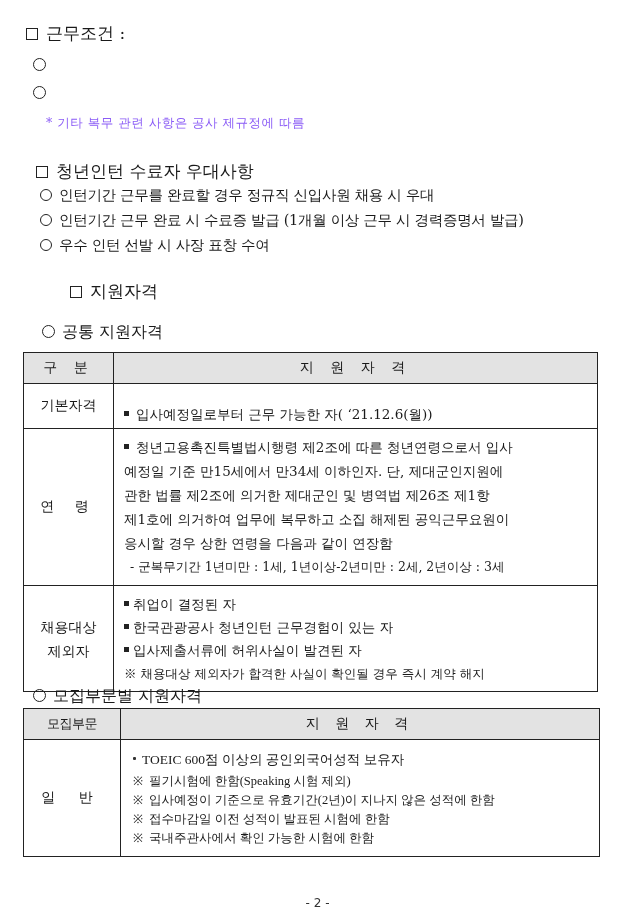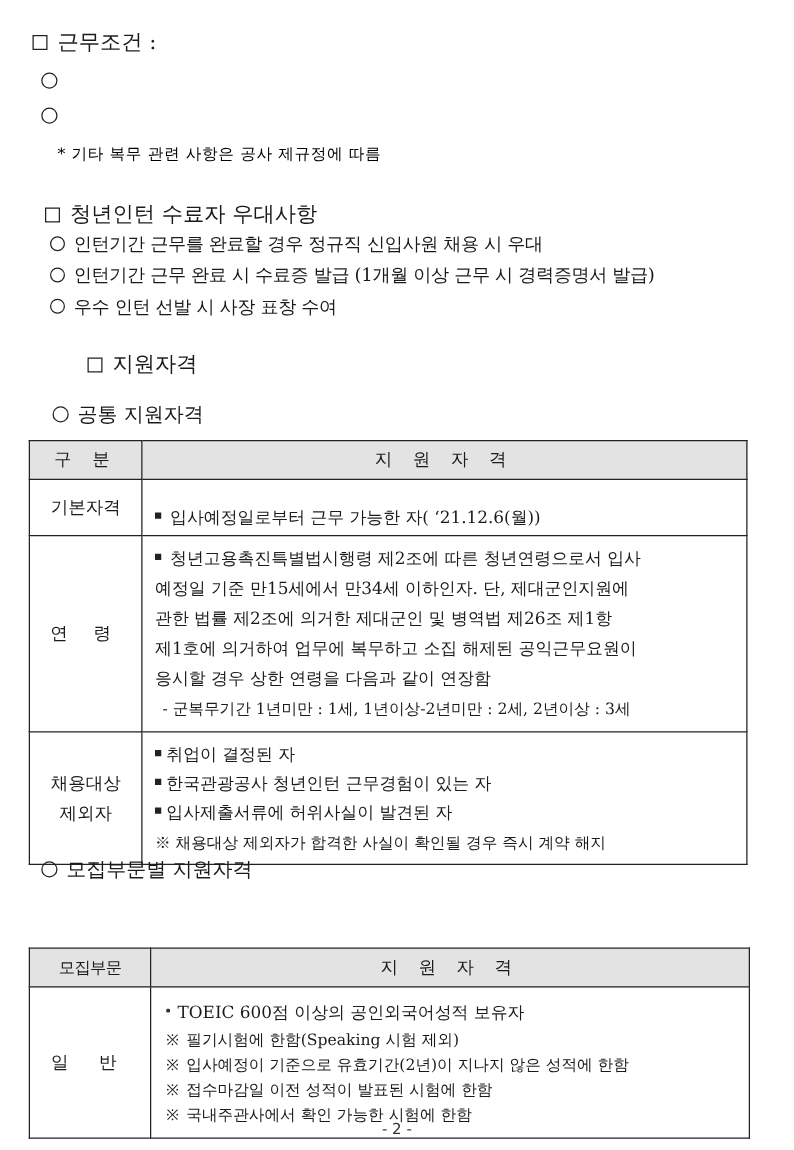--- a/index.html
+++ b/index.html
@@ -4,21 +4,21 @@
 <style>
   html, body { margin:0; padding:0; background:#ffffff; }
   body {
     width:635px; height:920px; position:relative; overflow:hidden;
     font-family: "DejaVu Serif", "Liberation Serif", serif;
     color:#1a1a1a;
   }
   .abs { position:absolute; white-space:nowrap; }
   .h1 { font-size:17px; }
   .line { font-size:15.5px; letter-spacing:-0.3px; }
-  .note { font-size:12.5px; color:#000000; letter-spacing:0.5px; }
+  .note { font-size:12.5px; color:#8b5cf6; letter-spacing:0.5px; }
   .sq { display:inline-block; width:12px; height:12px; border:1.3px solid #222; vertical-align:-1px; margin-right:8px; box-sizing:border-box; }
   .circ { display:inline-block; width:13px; height:13px; border:1.3px solid #222; border-radius:50%; vertical-align:-1px; margin-right:7px; box-sizing:border-box; }
   .circ.sm { width:12px; height:12px; }
 
   table.t { position:absolute; border-collapse:collapse; table-layout:fixed; }
   table.t td, table.t th { border:1.5px solid #222; padding:0; }
   table.t th { background:#e3e3e3; font-weight:normal; font-size:14px; letter-spacing:6px; height:30px; }
   table.t td.lab { text-align:center; font-size:14px; }
   table.t td.cont { padding:6px 8px 6px 10px; font-size:13.5px; line-height:24px; vertical-align:middle; }
   .bul { display:inline-block; width:5px; height:5px; background:#222; margin-right:7px; vertical-align:3px; }
@@ -101,21 +101,21 @@
       <div class="small">※ 채용대상 제외자가 합격한 사실이 확인될 경우 즉시 계약 해지</div>
     </td>
   </tr>
 </tbody>
   </table>
 
 <div class="abs h1" style="top:686px; left:33px; font-size:16px;">
   <span class="circ"></span><span>모집부문별 지원자격</span>
 </div>
 
-<table class="t" style="top:758px; left:23px; width:576px;">
+<table class="t" style="top:708px; left:23px; width:576px;font-family:Liberation Serif, serif;">
   <colgroup>
       <col style="width:97px">
       <col style="width:479px">
     </colgroup>
   <tbody>
       <tr>
     <th style="letter-spacing:-0.5px; font-size:13px;">모집부문</th>
     <th>지 원 자 격</th>
   </tr>
   <tr style="height:116px;">

